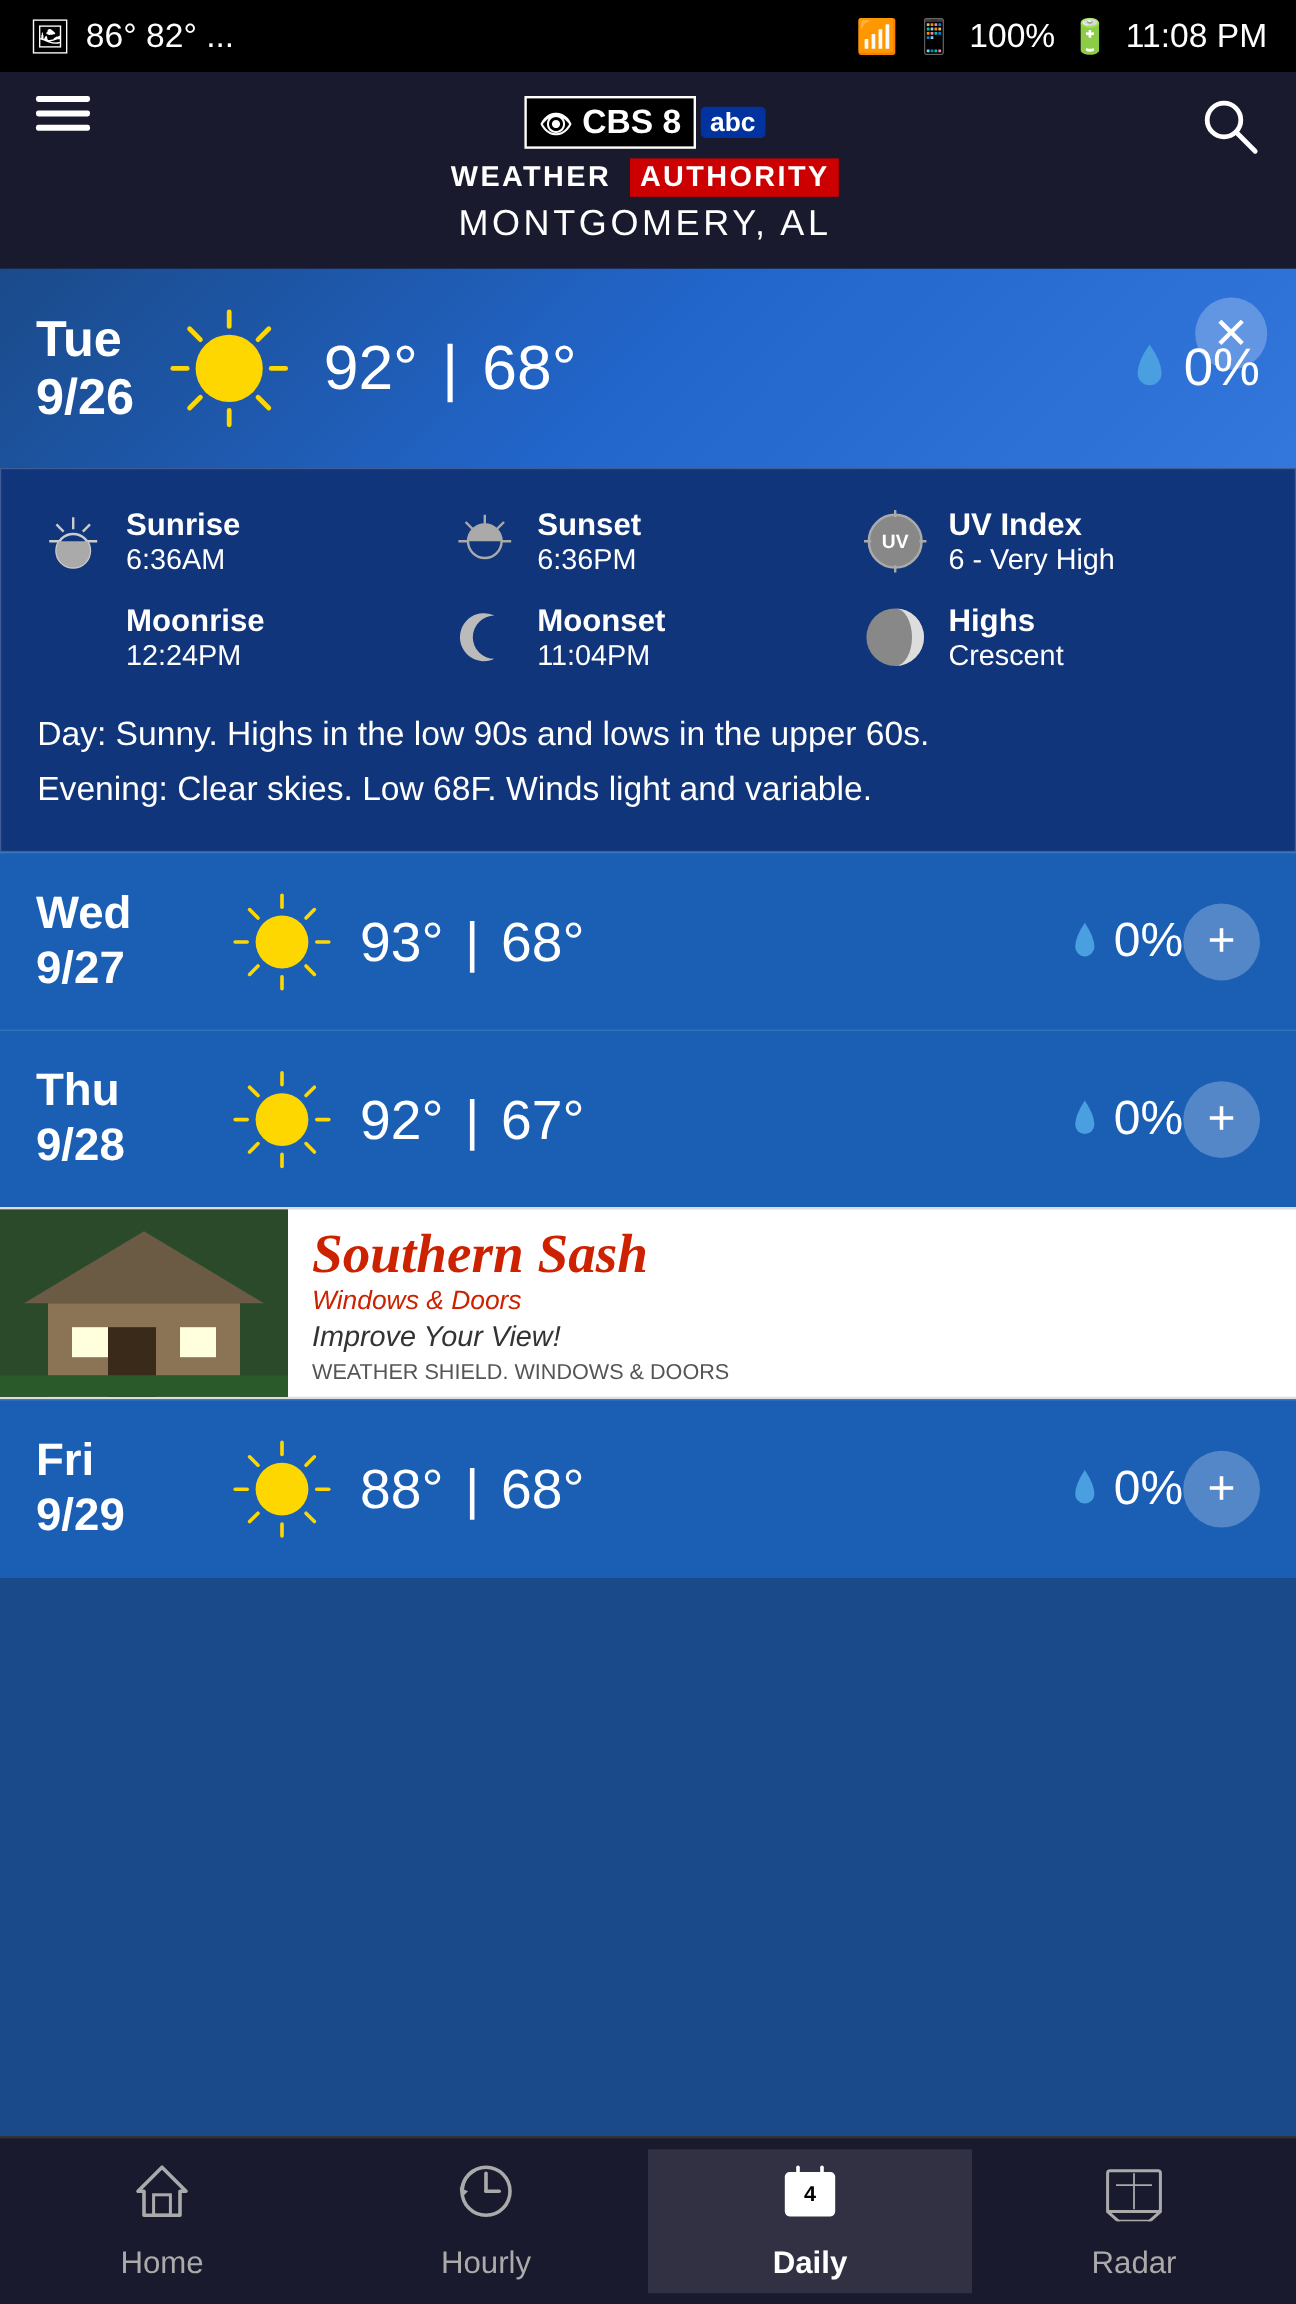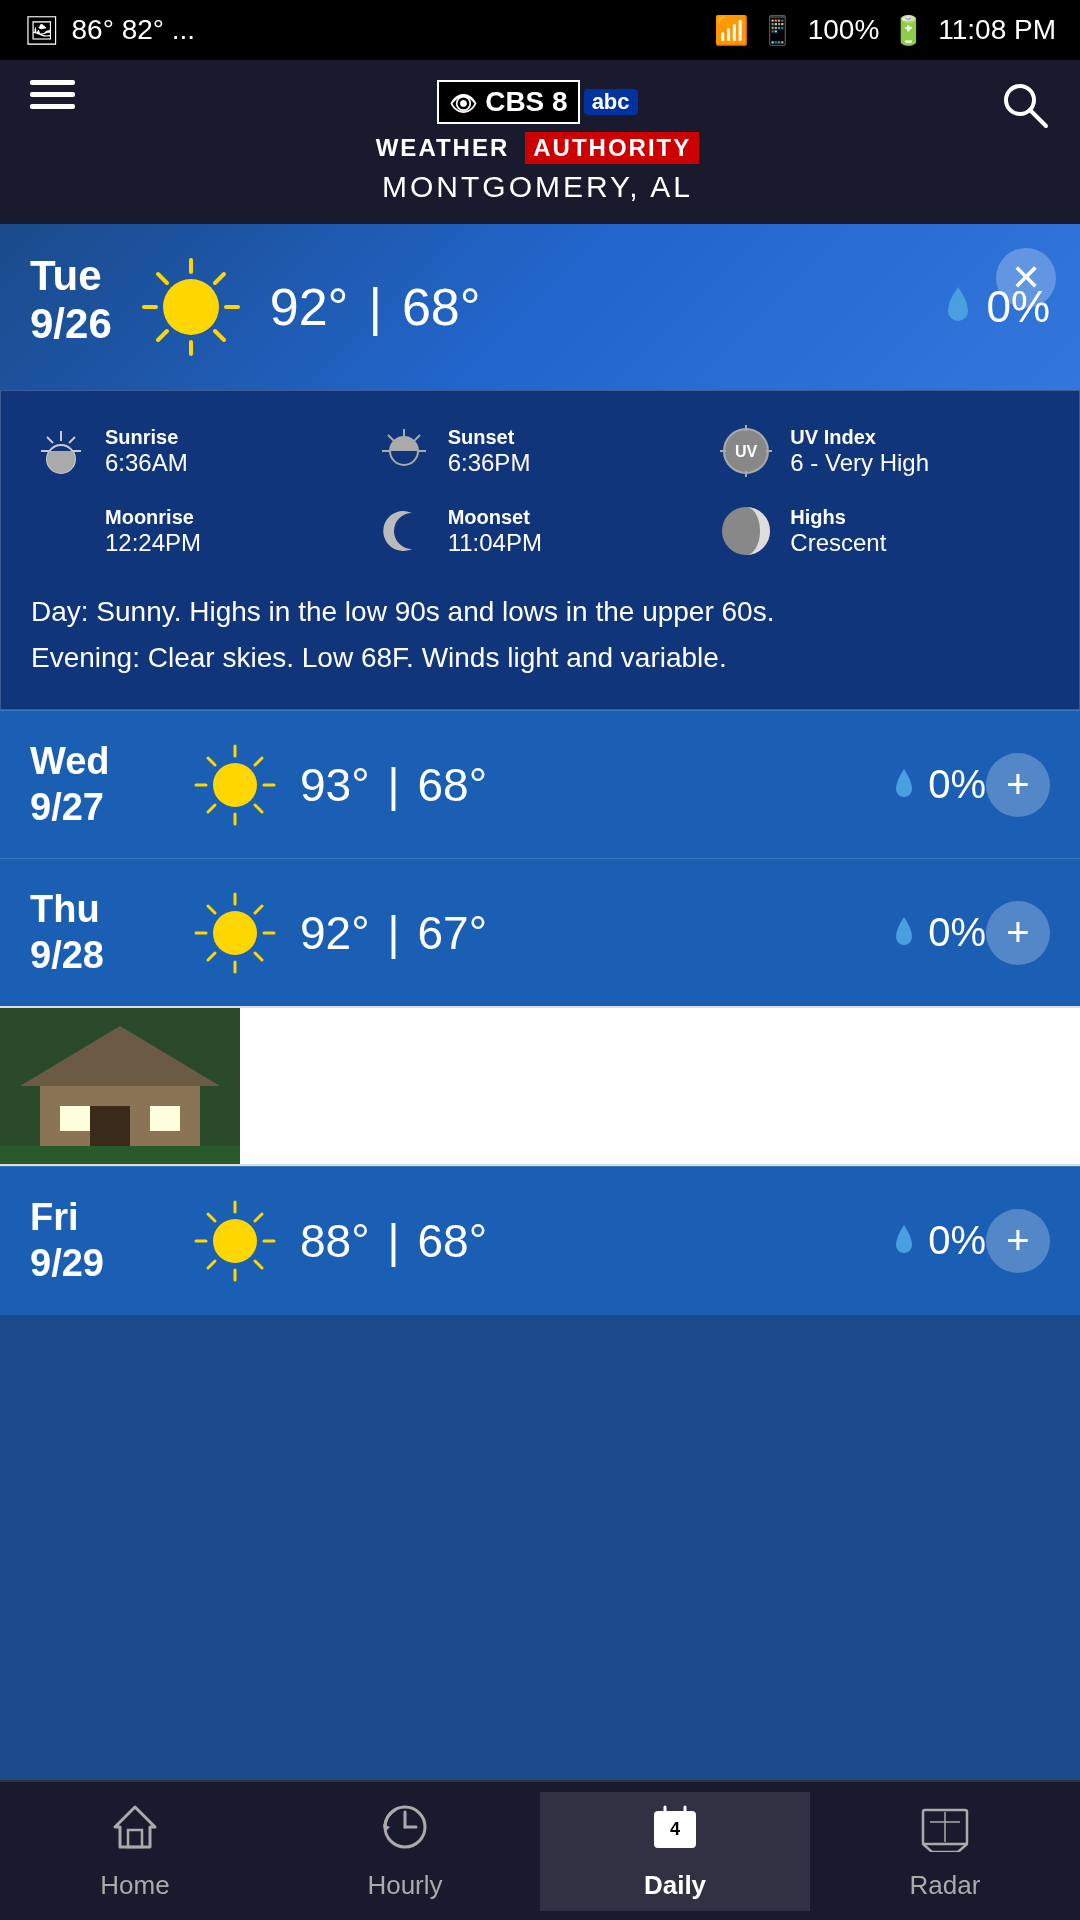--- a/index.html
+++ b/index.html
@@ -86,20 +86,21 @@
       color: #fff;
       font-size: 44px;
       cursor: pointer;
     }
 
     
     .current-day-banner {
       background: linear-gradient(135deg, #1a4a8a 0%, #2266cc 50%, #3377dd 100%);
       padding: 28px 30px;
       display: flex;
+      align-items: center;
       gap: 24px;
       position: relative;
     }
     .day-label {
       color: #fff;
       font-size: 42px;
       font-weight: bold;
       line-height: 1.15;
     }
     .sun-icon-large {
@@ -161,21 +162,21 @@
       gap: 20px 10px;
       margin-bottom: 30px;
     }
     .detail-item {
       display: flex;
       align-items: center;
       gap: 14px;
       color: #fff;
     }
     .detail-text .label {
-      font-size: 20px;
+      font-size: 26px;
       font-weight: bold;
     }
     .detail-text .value {
       font-size: 24px;
     }
     .day-description {
       color: #fff;
       font-size: 28px;
       line-height: 1.5;
       margin-bottom: 4px;
@@ -577,20 +578,26 @@
       
       <svg width="240" height="160" viewBox="0 0 240 160">
         <rect x="0" y="0" width="240" height="160" fill="#2a4a2a"></rect>
         <rect x="40" y="80" width="160" height="80" fill="#8B7355"></rect>
         <polygon points="20,80 120,20 220,80" fill="#6B5B45"></polygon>
         <rect x="90" y="100" width="40" height="60" fill="#3a2a1a"></rect>
         <rect x="60" y="100" width="30" height="25" fill="#ffd"></rect>
         <rect x="150" y="100" width="30" height="25" fill="#ffd"></rect>
         <rect x="0" y="140" width="240" height="20" fill="#2a5a2a"></rect>
       </svg>
+    </div>
+    <div class="ad-content">
+      <div class="ad-title">Southern Sash</div>
+      <div class="ad-sub">Windows &amp; Doors</div>
+      <div class="ad-tagline">Improve Your View!</div>
+      <div class="ad-brand">WEATHER SHIELD. WINDOWS &amp; DOORS</div>
     </div>
   </div>
 
   <div class="forecast-row" style="opacity:1;">
     <div class="forecast-day">
       <div>Fri</div>
       <div>9/29</div>
     </div>
     <svg class="forecast-sun" viewBox="0 0 90 90">
       <circle cx="45" cy="45" r="22" fill="#FFD700"></circle>

